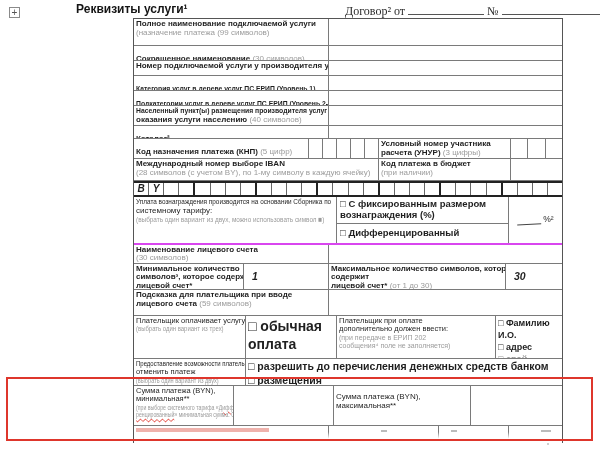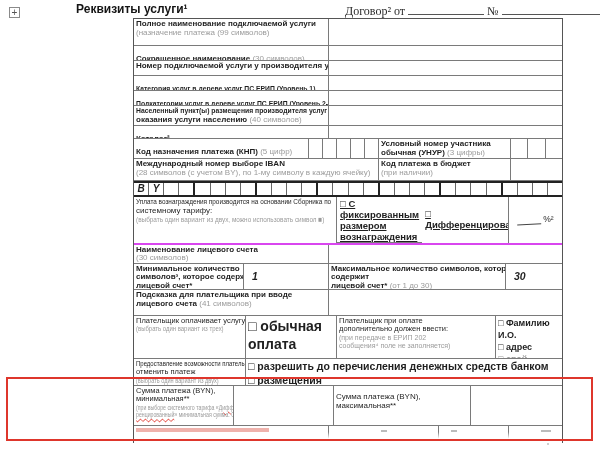--- a/index.html
+++ b/index.html
@@ -38,21 +38,21 @@
   .cells{display:flex;padding:0;}
   .cells .cell{flex:1;border-right:1px solid #7a7a7a;box-sizing:border-box;}
   .cells .cell:last-child{border-right:0;}
   
   .ibrow{display:flex;padding:0;}
   .ibrow .cell{flex:1;border-right:1px solid #666;box-sizing:border-box;text-align:center;
                font-size:10px;font-weight:bold;font-style:italic;line-height:12px;}
   .ibrow .cell.g{border-right:2px solid #222;}
   .ibrow .cell:last-child{border-right:0;}
   
-  .feeopts{display:flex;flex-direction:row;padding:0;text-decoration:underline;}
+  .feeopts{display:flex;flex-direction:column;padding:0;}
   .feebox{flex:1;padding:2px 3px;font-size:9.5px;font-weight:bold;line-height:1.15;box-sizing:border-box;}
   .feebox.top{border-bottom:1px solid #7a7a7a;}
   .pct{display:flex;align-items:center;justify-content:center;font-size:8.5px;}
   .pline{display:inline-block;width:24px;border-bottom:1px solid #444;height:8px;margin-right:2px;transform:rotate(-3deg);}
   
   .opt{font-size:14px;font-weight:bold;line-height:1.3;display:block;}
   .opt2{font-size:9px;font-weight:bold;line-height:1.35;display:block;}
   .optg{color:#9b9b9b;}
   .val{font-size:10.5px;font-weight:bold;font-style:italic;display:flex;align-items:center;padding-left:8px;}
   .sp{text-decoration-line:underline;text-decoration-style:wavy;text-decoration-color:#e02b20;text-decoration-thickness:1px;text-underline-offset:1px;}
@@ -134,21 +134,21 @@
       </div>
       <div class="c cells" style="width:70px">
           <div class="cell"></div>
           <div class="cell"></div>
           <div class="cell"></div>
           <div class="cell"></div>
           <div class="cell"></div>
         </div>
       <div class="c" style="width:132px">
         <span class="line lbl nw">Условный номер участника</span>
-        <span class="line lbl nw"><span>обычная (УНУР)</span> <span class="hint">(3 цифры)</span></span>
+        <span class="line lbl nw"><span>расчета (УНУР)</span> <span class="hint">(3 цифры)</span></span>
       </div>
       <div class="c cells grow">
           <div class="cell"></div>
           <div class="cell"></div>
           <div class="cell"></div>
         </div>
     </div>
 
     <div class="row r9">
       <div class="c" style="width:245px">
@@ -233,21 +233,21 @@
         <span class="line lbl nw">Максимальное количество символов, которое</span>
         <span class="line lbl nw">содержит</span>
         <span class="line lbl nw"><span>лицевой счет*</span> <span class="hint">(от 1 до 30)</span></span>
       </div>
       <div class="c grow val">30</div>
     </div>
 
     <div class="row r14">
       <div class="c" style="width:195px">
         <span class="line lbl nw">Подсказка для плательщика при вводе</span>
-        <span class="line lbl nw"><span>лицевого счета</span> <span class="hint">(41 символов)</span></span>
+        <span class="line lbl nw"><span>лицевого счета</span> <span class="hint">(59 символов)</span></span>
       </div>
       <div class="c grow"></div>
     </div>
 
     <div class="row r15">
       <div class="c" style="width:112px">
         <span class="line txt fs75 nw">Плательщик оплачивает услугу</span>
         <span class="line hint fs7 cond">(выбрать один вариант из трех)</span>
       </div>
       <div class="c" style="width:91px">

